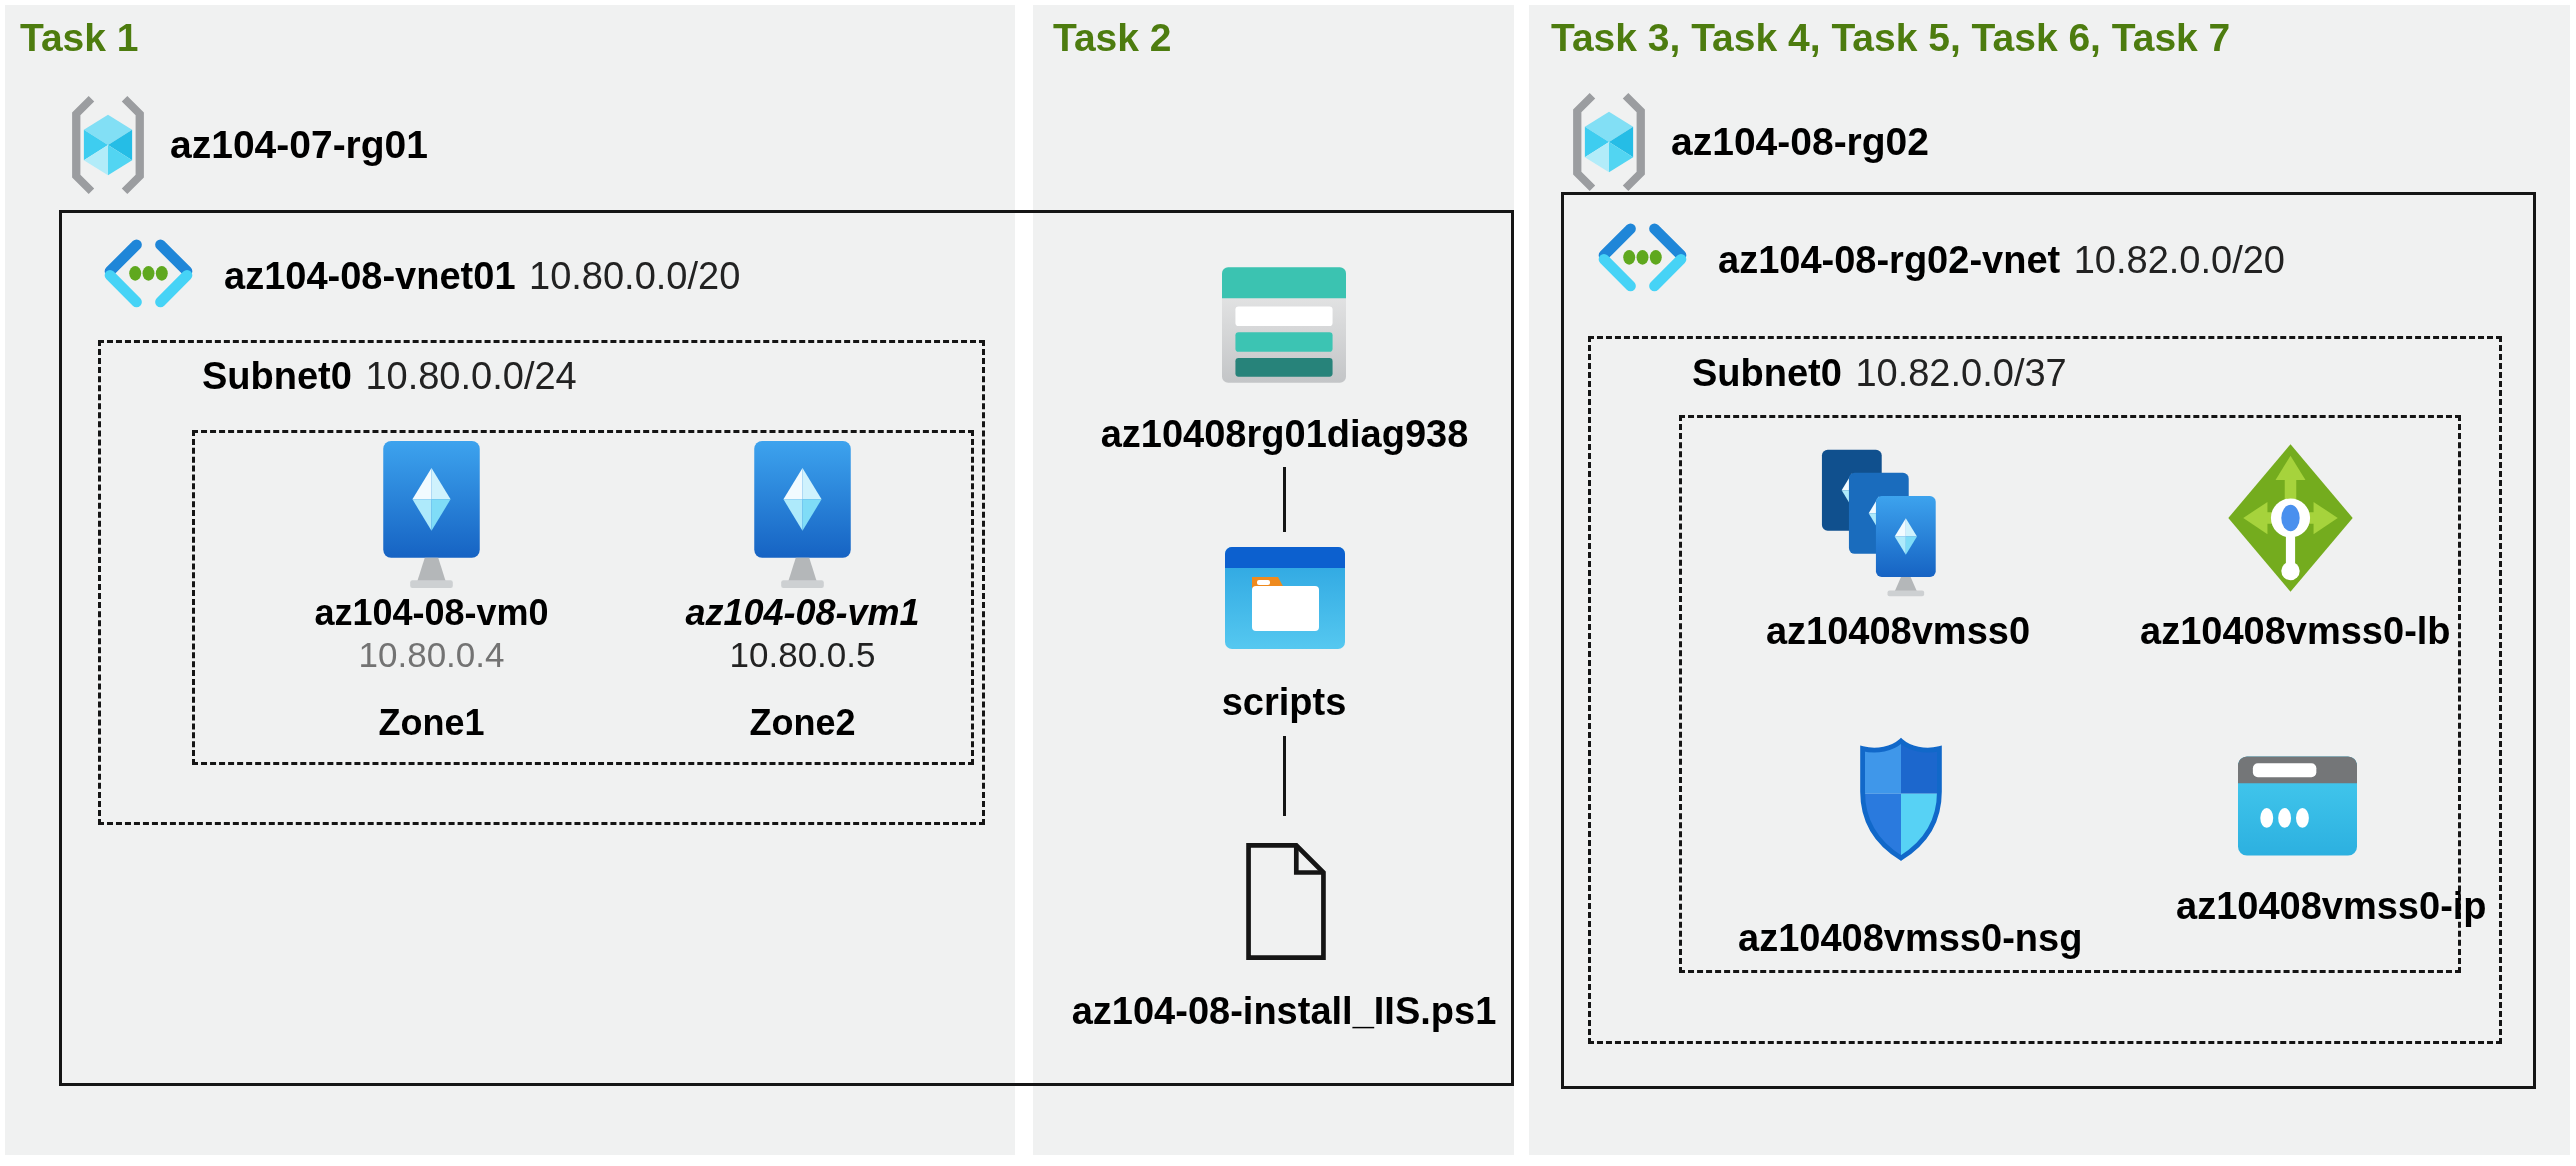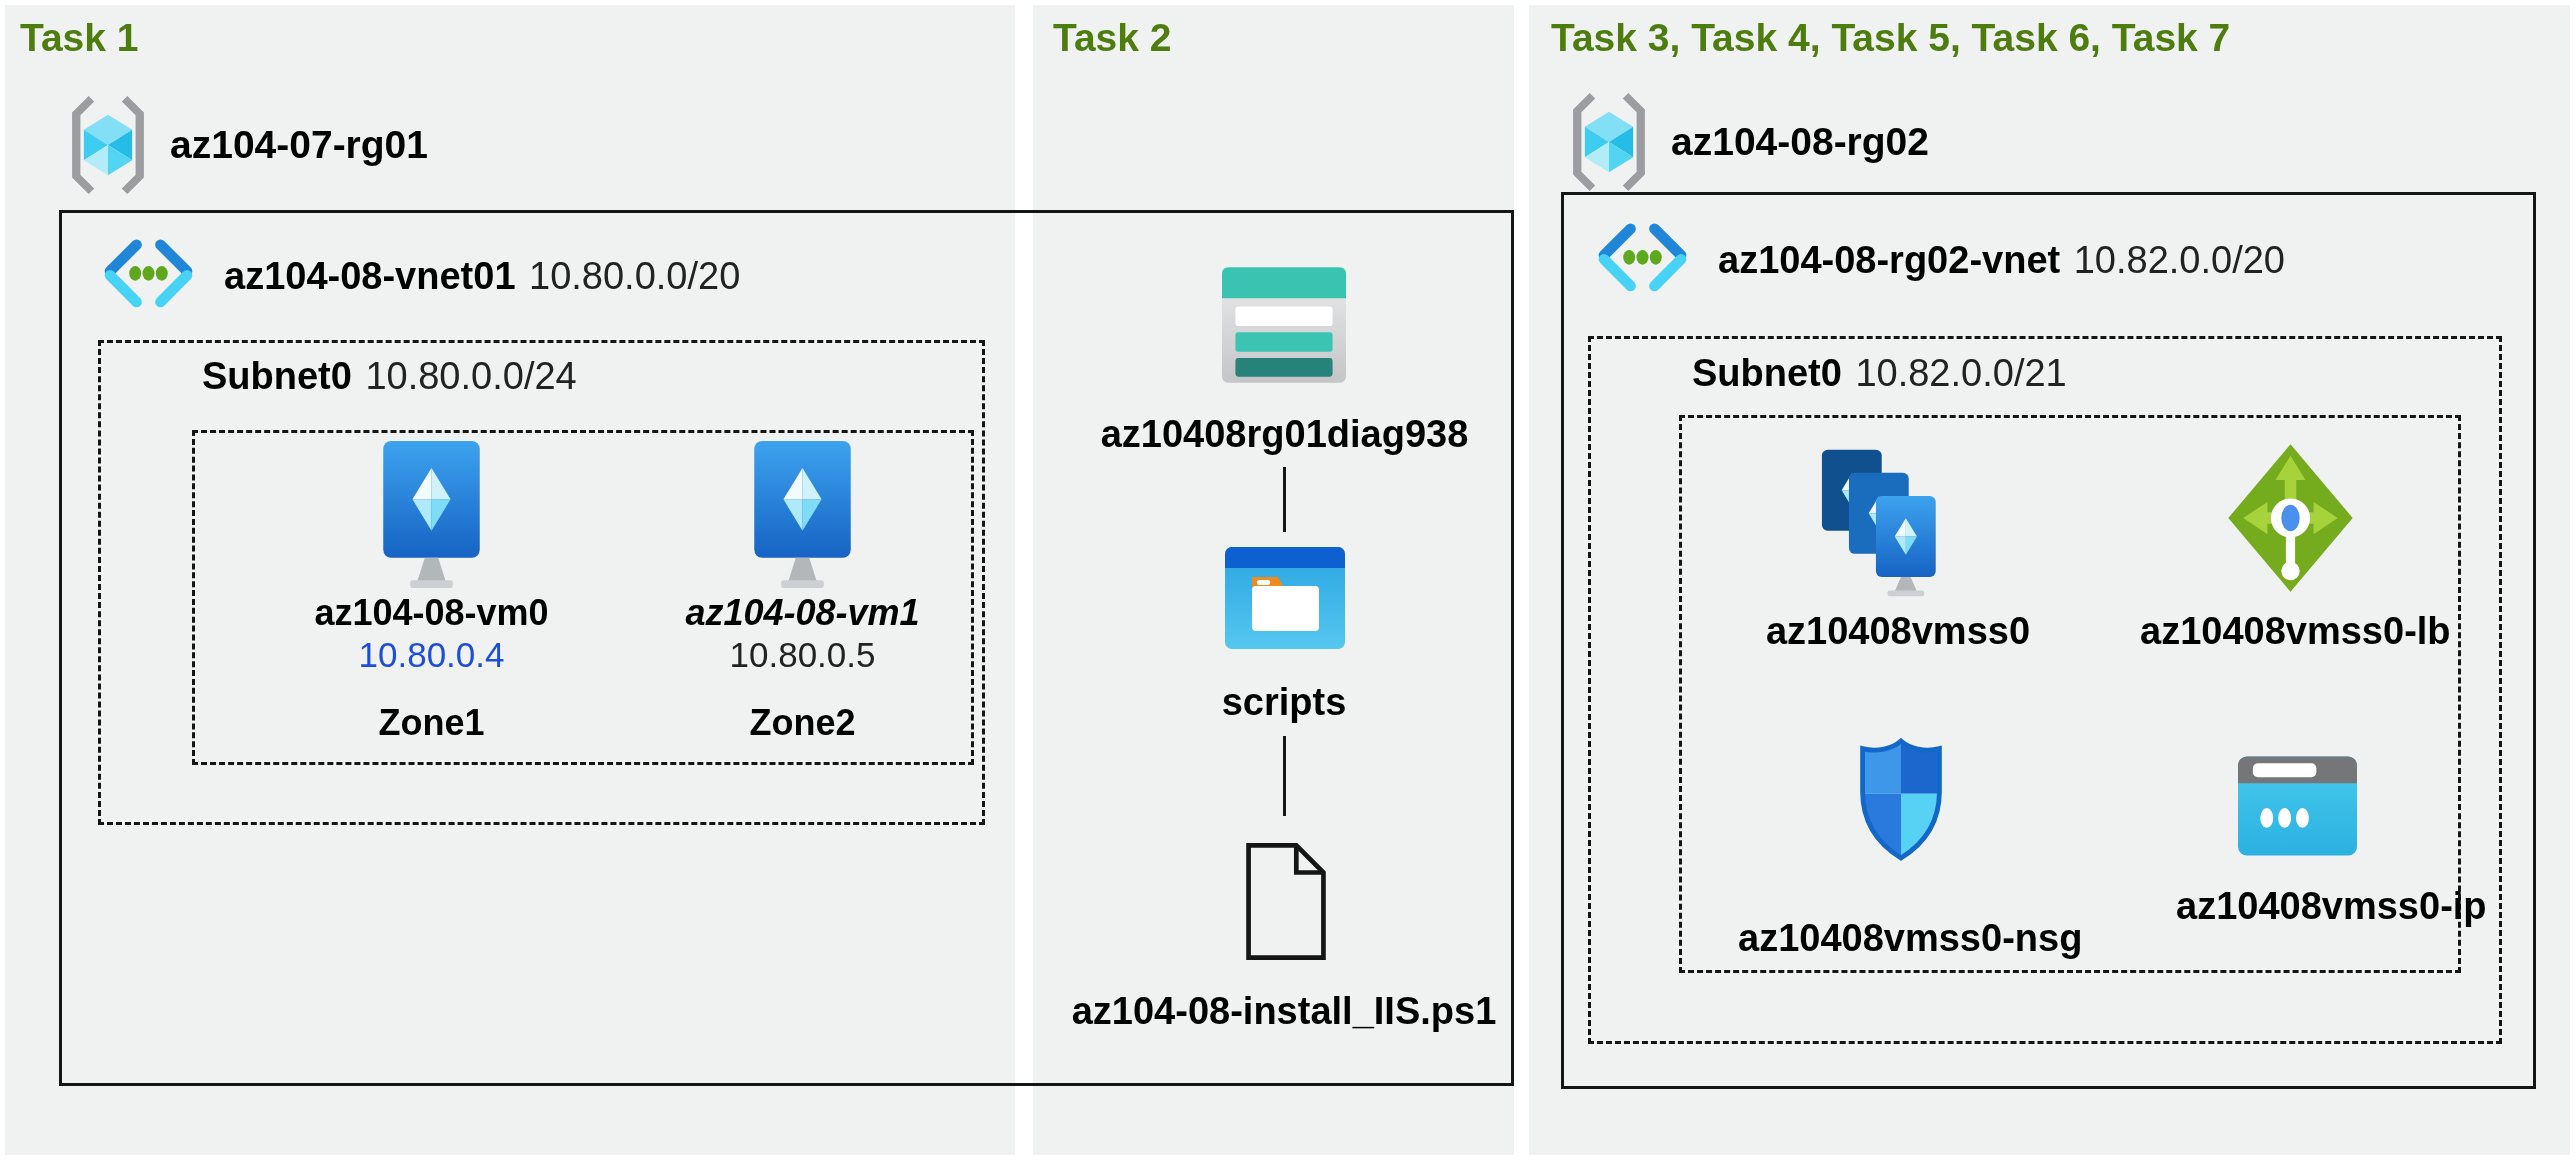--- a/index.html
+++ b/index.html
@@ -45,21 +45,21 @@
   #vnet2-icon{left:1592px;top:220px;width:101px;height:76px;}
   #vnet2-label{left:1718px;top:239px;font-size:38px;line-height:42px;}
 
   #subnet1-label{left:202px;top:356px;font-size:38px;line-height:40px;}
   #subnet2-label{left:1692px;top:353px;font-size:38px;line-height:40px;}
 
   #vm0-icon{left:375px;top:441px;width:113px;height:147px;}
   #vm1-icon{left:746px;top:441px;width:113px;height:147px;}
   .vm-text{width:283px;text-align:center;}
   #vm0-name{left:290px;top:592px;font-size:36px;font-weight:700;}
-  #vm0-ip{left:290px;top:635px;font-size:35px;font-weight:400;color:#1d4ed8;}
+  #vm0-ip{left:290px;top:635px;font-size:35px;font-weight:400;color:#737373;}
   #vm0-zone{left:290px;top:702px;font-size:36px;font-weight:700;}
   #vm1-name{left:661px;top:592px;font-size:36px;font-weight:700;font-style:italic;}
   #vm1-ip{left:661px;top:635px;font-size:35px;font-weight:400;color:#222;}
   #vm1-zone{left:661px;top:702px;font-size:36px;font-weight:700;}
 
   #storage-icon{left:1222px;top:267px;width:124px;height:116px;}
   #storage-label{left:1042px;top:413px;width:485px;text-align:center;font-size:38px;font-weight:700;}
   .connector{position:absolute;width:3.4px;background:#151515;}
   #conn1{left:1283px;top:467px;height:65px;}
   #conn2{left:1283px;top:736px;height:80px;}
@@ -172,21 +172,21 @@
     </svg>
 </span>
 <div class="lbl" id="vnet2-label">
   <span class="name">az104-08-rg02-vnet</span><span class="val">10.82.0.0/20</span>
 </div>
 
 <div class="lbl" id="subnet1-label">
   <span class="name">Subnet0</span><span class="val">10.80.0.0/24</span>
 </div>
 <div class="lbl" id="subnet2-label">
-  <span class="name">Subnet0</span><span class="val">10.82.0.0/21</span>
+  <span class="name">Subnet0</span><span class="val">10.82.0.0/37</span>
 </div>
 
 <span class="ic" id="vm0-icon">
   <svg viewBox="0 0 100 131">
     <rect x="7" y="0" width="86" height="104" rx="7" fill="url(#vmScreen)"></rect>
     <use href="#xtal" transform="translate(50,52)"></use>
     <polygon points="44,104 56,104 63,126 37,126" fill="#b4b7b9"></polygon>
     <rect x="31" y="124" width="38" height="7" rx="2" fill="#cdd0d2"></rect>
   </svg>
 </span>

